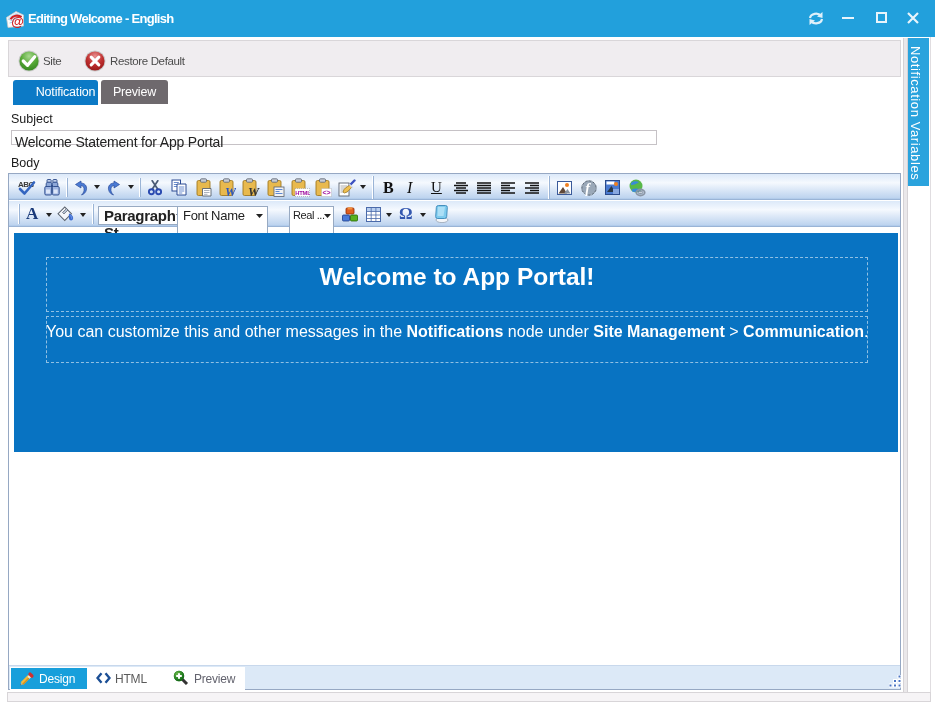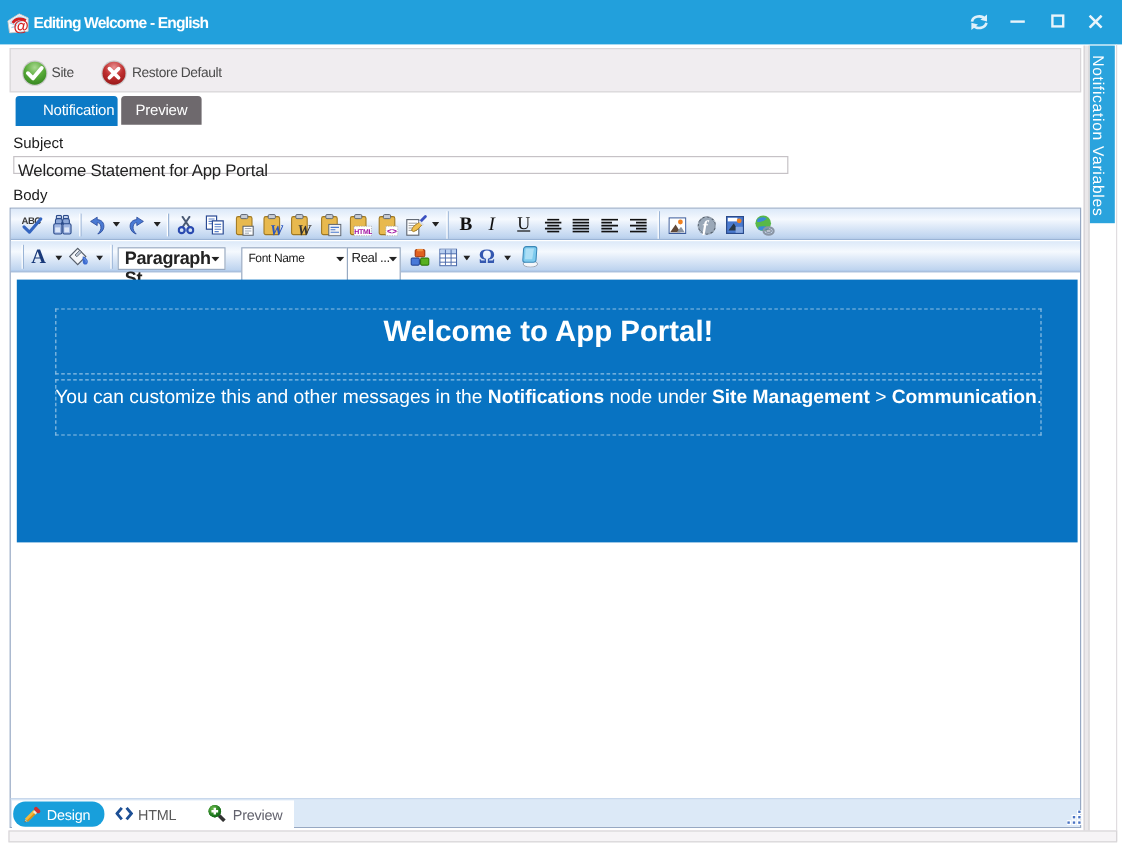--- a/index.html
+++ b/index.html
@@ -243,21 +243,21 @@
       <polygon points="0,0 6,0 3,4" fill="#222"></polygon>
     </svg>
   <div class="sep1" style="left:83px;top:30px;height:20px;"></div>
 
   <div class="ic" style="left:89px;top:32px;width:90px;height:19px;background:#fff;border:1px solid #98aac2;font-size:15px;color:#222;line-height:17px;padding-left:5px;letter-spacing:-0.3px;font-weight:bold;">Paragraph St...
     <svg class="abs" style="right:4px;top:7px" width="7" height="4" viewBox="0 0 7 4">
         <polygon points="0,0 7,0 3.5,4" fill="#222"></polygon>
       </svg>
   </div>
 
-  <div class="ic" style="left:192px;top:32px;width:91px;height:32px;background:#fff;border:1px solid #98aac2;font-size:10px;color:#222;line-height:17px;padding-left:5px;letter-spacing:-0.3px;">Font Name
+  <div class="ic" style="left:168px;top:32px;width:91px;height:32px;background:#fff;border:1px solid #98aac2;font-size:13px;color:#222;line-height:17px;padding-left:5px;letter-spacing:-0.3px;">Font Name
     <svg class="abs" style="right:4px;top:7px" width="7" height="4" viewBox="0 0 7 4">
         <polygon points="0,0 7,0 3.5,4" fill="#222"></polygon>
       </svg>
   </div>
 
   <div class="ic" style="left:280px;top:32px;width:45px;height:37px;background:#fff;border:1px solid #98aac2;font-size:11px;color:#222;line-height:17px;padding-left:3px;letter-spacing:-0.4px;">Real ...
     <svg class="abs" style="right:2px;top:7px" width="7" height="4" viewBox="0 0 7 4">
         <polygon points="0,0 7,0 3.5,4" fill="#222"></polygon>
       </svg>
   </div>
@@ -293,21 +293,21 @@
     <div class="abs" style="left:32px;top:83px;width:822px;height:47px;border:1px dashed rgba(255,255,255,0.55);">
       <div style="margin-top:6px;text-align:left;margin-left:-1px;font-size:16px;color:#fff;letter-spacing:0.0px;white-space:nowrap;">You can customize this and other messages in the <b>Notifications</b> node under <b>Site Management</b> &gt; <b>Communication</b>.</div>
     </div>
     <div class="abs" style="left:32px;top:24px;width:822px;height:55px;border:1px dashed rgba(255,255,255,0.55);">
       <div style="margin-top:5px;text-align:center;font-size:24.5px;font-weight:bold;color:#fff;letter-spacing:0;">Welcome to App Portal!</div>
     </div>
   </div>
 
   <div class="abs" style="left:0;top:491px;width:891px;height:24px;background:#dce9f7;border-top:1px solid #c8d8ec;">
     <div class="abs" style="left:1px;top:1px;width:235px;height:23px;background:#fff;"></div>
-    <div class="abs" style="left:2px;top:2px;width:76px;height:21px;background:#189fdb;color:#fff;font-size:12px;border-radius:10px;">
+    <div class="abs" style="left:2px;top:2px;width:76px;height:21px;background:#189fdb;color:#fff;font-size:12px;">
       <span style="position:absolute;left:28px;top:4px;letter-spacing:-0.2px;">Design</span>
       <svg class="abs" style="left:7px;top:3px" width="17" height="16" viewBox="0 0 17 16">
         <path d="M4 12.5 L11.2 5.3" stroke="#f5b93c" stroke-width="3.6"></path>
         <path d="M4.8 13.3 L12 6.1" stroke="#d89018" stroke-width="1.4"></path>
         <path d="M10.5 4.6 L12.6 6.7" stroke="#f0ead8" stroke-width="3"></path>
         <path d="M12 3.1 L13.9 5" stroke="#d03030" stroke-width="3.4" stroke-linecap="round"></path>
         <polygon points="2.4,14.2 4.7,13.6 3.1,11.9" fill="#f0c888"></polygon>
         <polygon points="2.4,14.2 3.5,13.9 2.8,13.1" fill="#222"></polygon>
       </svg>
     </div>

